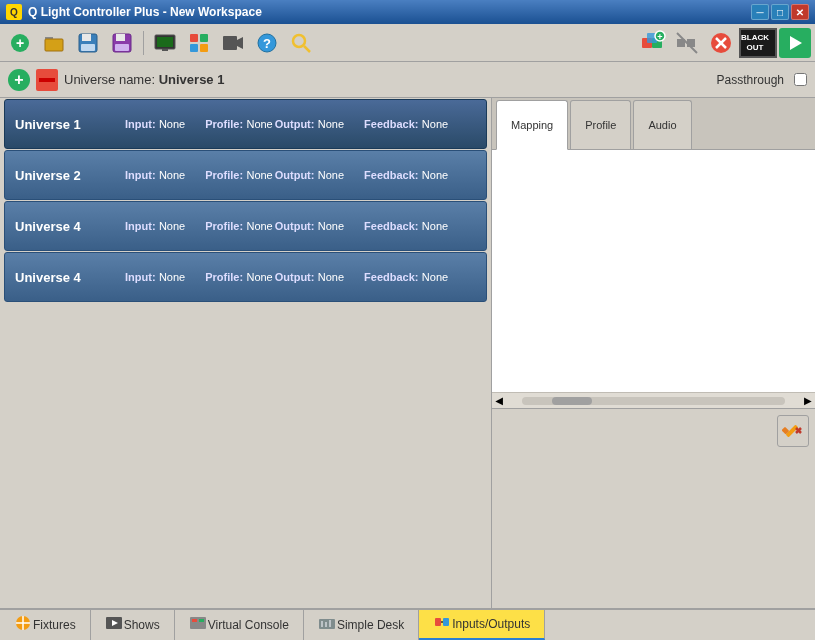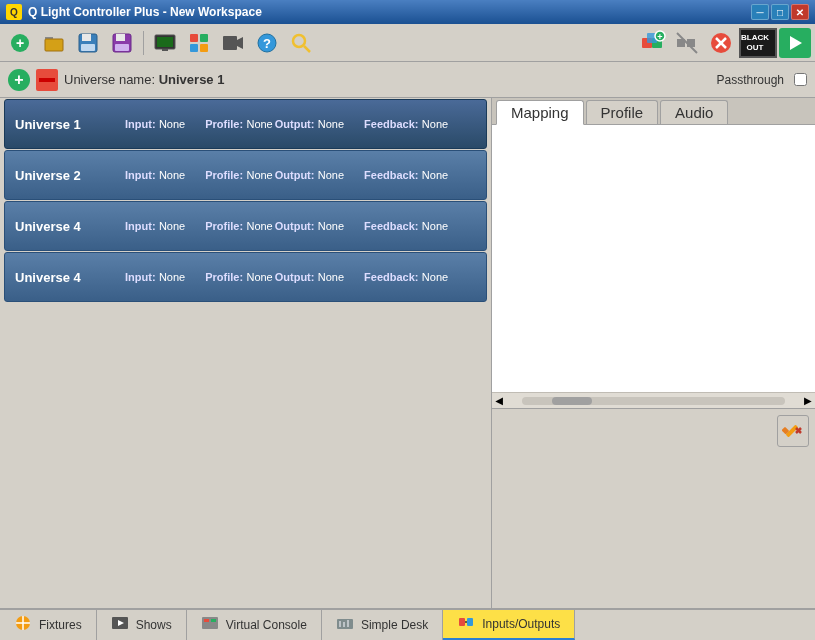--- a/index.html
+++ b/index.html
@@ -223,26 +223,26 @@
       flex-direction: column;
     }
     #tabs-bar {
       display: flex;
       background: #c8c4bc;
       border-bottom: 1px solid #a0a0a0;
       padding: 2px 4px 0;
       gap: 2px;
     }
     .tab-btn {
-      padding: 3px 14px;
+      padding: 18px 14px;
       background: #d4d0c8;
       border: 1px solid #a0a0a0;
       border-bottom: none;
       cursor: pointer;
-      font-size: 15px;
+      font-size: 11px;
       color: #333;
       border-radius: 3px 3px 0 0;
     }
     .tab-btn.active {
       background: white;
       border-bottom: 1px solid white;
       margin-bottom: -1px;
       z-index: 1;
       position: relative;
     }
@@ -318,21 +318,21 @@
     #status-bar {
       height: 32px;
       background: #d4d0c8;
       border-top: 2px solid #a0a0a0;
       display: flex;
       align-items: stretch;
     }
     .status-item {
       display: flex;
       align-items: center;
-      gap: 7px;
+      gap: 1px;
       padding: 12px 14px;
       cursor: pointer;
       border-right: 1px solid #a0a0a0;
       font-size: 12px;
       color: #333;
     }
     .status-icon {
       font-size: 16px;
     }
     .status-active {

